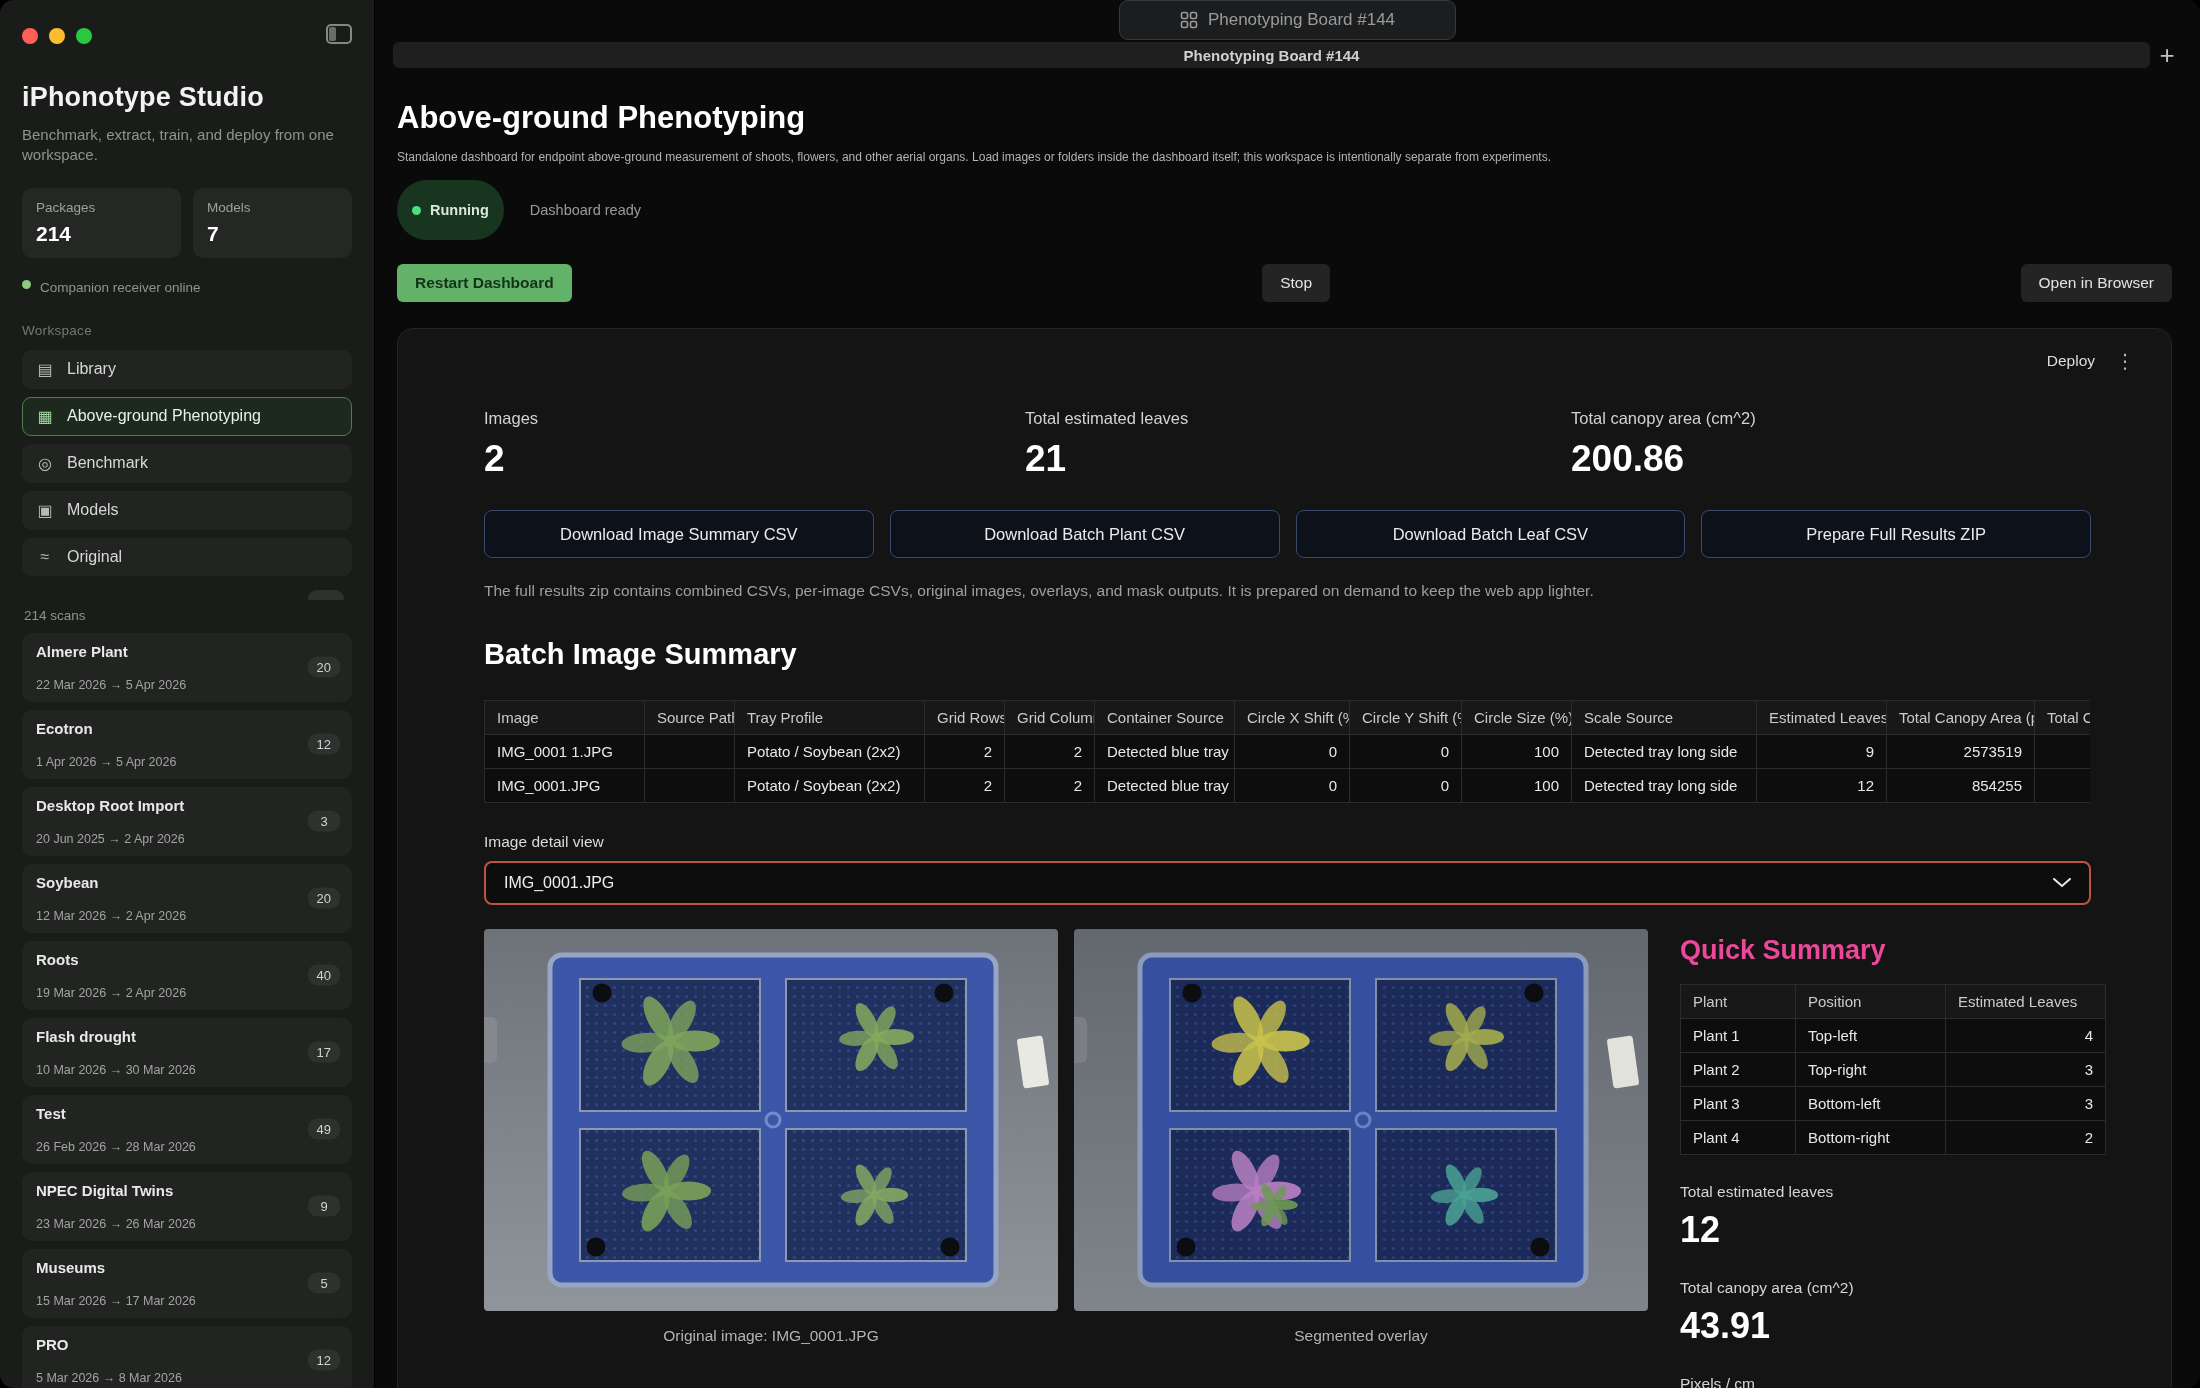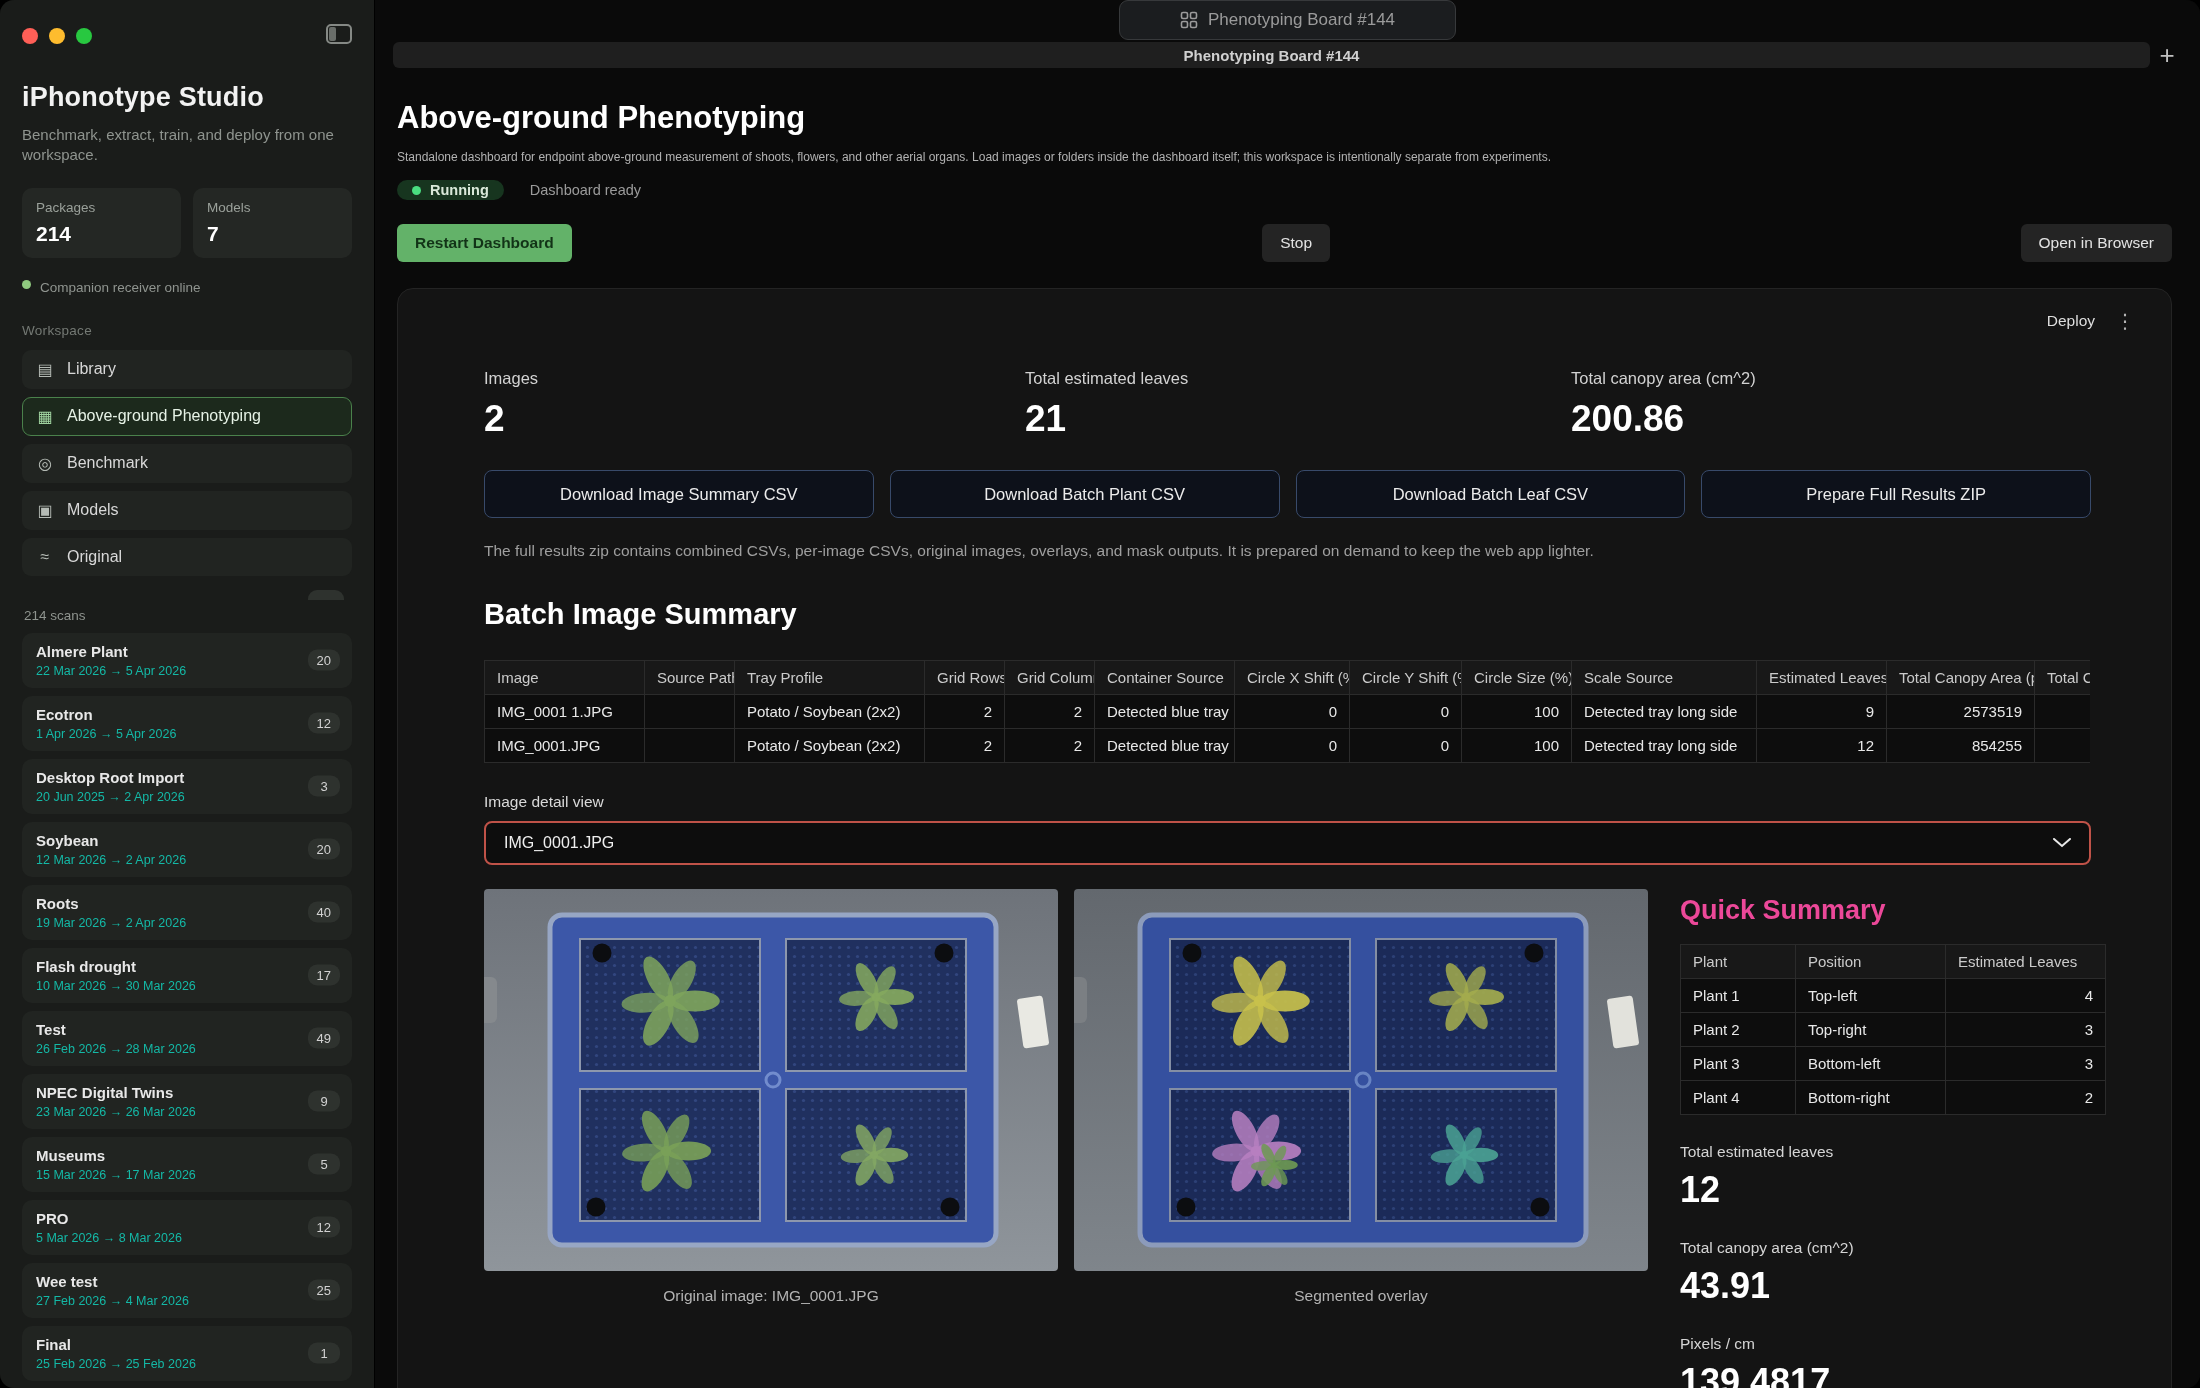--- a/index.html
+++ b/index.html
@@ -26,35 +26,35 @@
   .nav{margin-top:12px;display:flex;flex-direction:column;gap:8px;}
   .nav-item{display:flex;align-items:center;gap:12px;background:#212421;border:1px solid transparent;border-radius:9px;padding:9px 12px;color:#d8d8d8;font-size:16px;cursor:pointer;}
   .nav-item .nicon{color:#b4bab4;font-size:16px;width:20px;text-align:center;}
   .nav-item.active{background:#1c291c;border:1.5px solid #4a814b;color:#e6f2e6;}
   .nav-item.active .nicon{color:#9fd29f;}
   .scan-sliver{height:10px;margin-top:14px;display:flex;justify-content:flex-end;}
   .scan-sliver .frag{width:36px;height:10px;border-radius:9px 9px 0 0;background:#2e322e;margin-right:8px;}
   .scans-count{color:#8f948f;font-size:13.5px;margin:8px 0 10px 2px;}
   .scan-item{position:relative;background:#212421;border-radius:10px;padding:10px 14px;margin-bottom:8px;cursor:pointer;}
   .scan-name{color:#e8e8e8;font-size:15px;font-weight:700;}
-  .scan-dates{color:#14b8a6;font-size:12.5px;margin-top:4px;}
+  .scan-dates{color:#a3a3a3;font-size:12.5px;margin-top:18px;}
   .scan-badge{position:absolute;right:12px;top:50%;transform:translateY(-50%);background:#2e322e;color:#d2d2d2;font-size:13px;border-radius:9px;padding:3px 9px;min-width:14px;text-align:center;}
 
   
   .main{flex:1;display:flex;flex-direction:column;position:relative;background:#0a0a0a;overflow:hidden;}
   .titlebar{height:56px;display:flex;align-items:center;justify-content:center;}
   .title-pill{display:flex;align-items:center;gap:10px;height:38px;padding:0 60px;background:#1b1d1f;border:1px solid #37393b;border-radius:9px;color:#9b9b9b;font-size:17px;cursor:default;}
   .tabstrip-row{display:flex;align-items:center;margin:2px 16px 0 18px;}
   .tabstrip{flex:1;height:26px;background:#1f1f1f;border-radius:6px;display:flex;align-items:center;justify-content:center;color:#d0d0d0;font-size:15px;font-weight:600;cursor:pointer;}
   .tab-plus{width:34px;text-align:center;color:#c0c0c0;font-size:26px;line-height:26px;cursor:pointer;}
   .content{padding:20px 28px 0 22px;}
   .page-heading{color:#fff;font-size:31px;font-weight:700;margin:12px 0 0 0;}
   .page-desc{color:#b3b3b3;font-size:12px;margin-top:14px;}
   .status-row{display:flex;align-items:center;margin-top:16px;gap:26px;}
-  .run-pill{display:inline-flex;align-items:center;gap:9px;background:#17351f;border-radius:999px;padding:2px 15px;color:#d9e8d9;font-size:14.5px;font-weight:600;}
+  .run-pill{display:inline-flex;align-items:center;gap:9px;background:#17351f;border-radius:999px;padding:22px 15px;color:#d9e8d9;font-size:14.5px;font-weight:600;}
   .run-pill .dot{width:9px;height:9px;border-radius:50%;background:#4ade80;}
   .status-text{color:#9b9b9b;font-size:14.5px;}
   .actions-row{display:flex;justify-content:space-between;margin-top:24px;}
   .btn{border:none;border-radius:6px;padding:10px 18px;font-size:15.5px;font-family:inherit;cursor:pointer;}
   .btn-green{background:#63b269;color:#123317;font-weight:700;}
   .btn-gray{background:#242424;color:#e3e3e3;}
 
   .card{margin-top:26px;background:#141414;border:1px solid #242424;border-radius:16px;position:relative;padding:80px 80px 60px 86px;box-sizing:border-box;}
   .deploy-row{position:absolute;top:20px;right:36px;display:flex;align-items:center;gap:20px;}
   .deploy-label{color:#dedede;font-size:15.5px;cursor:pointer;}

